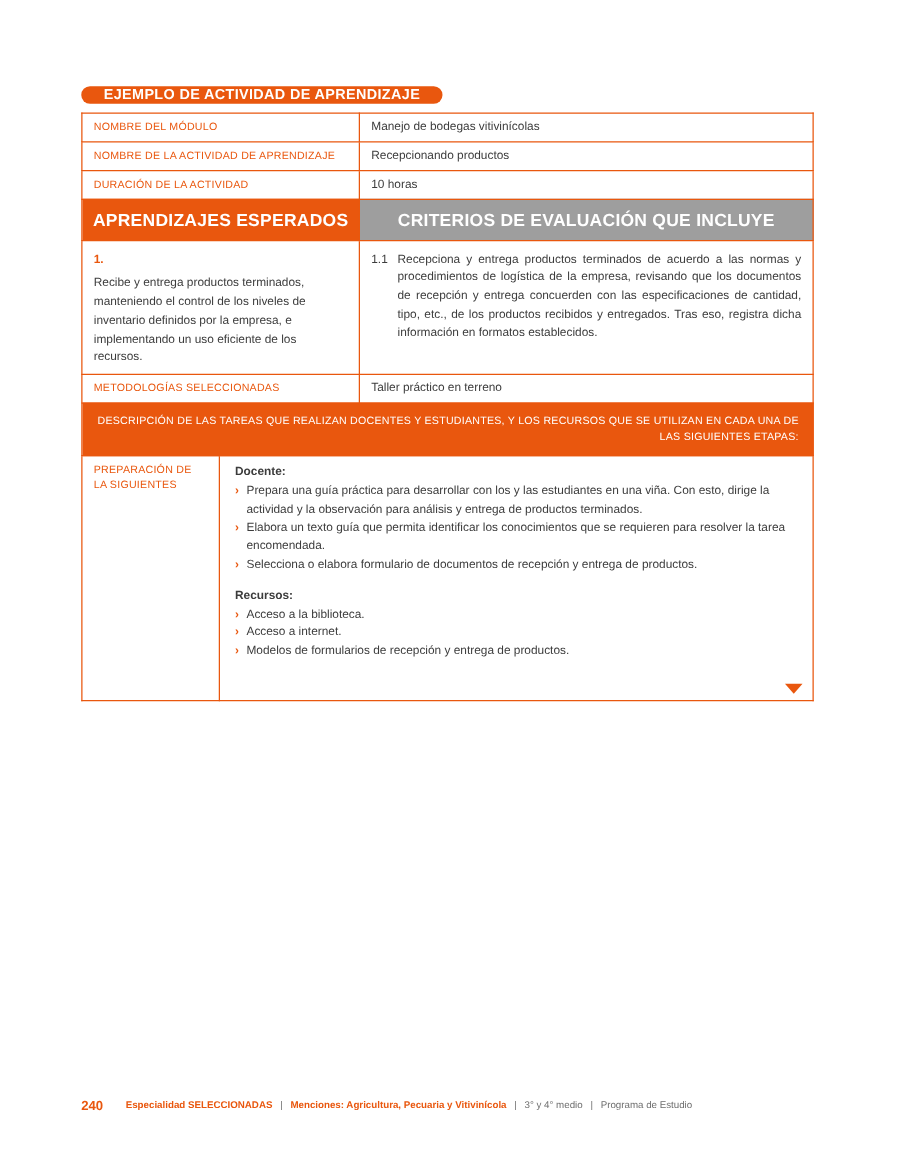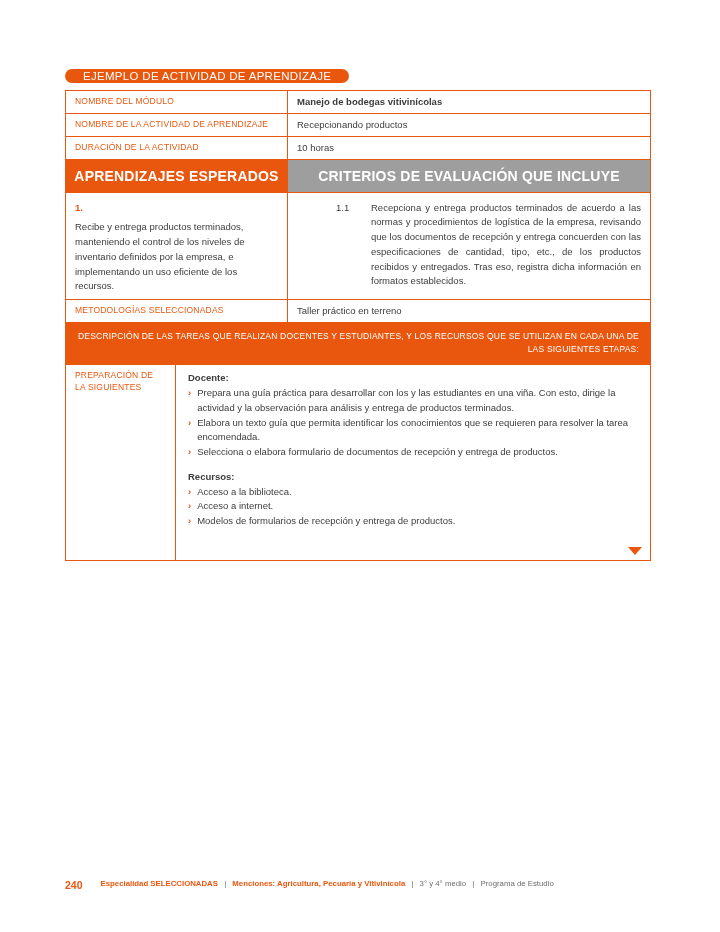--- a/index.html
+++ b/index.html
@@ -5,34 +5,34 @@
   :root{
     --orange:#E9570E;
     --gray-hdr:#9E9E9E;
     --text:#3C3C3C;
     --footer-gray:#6E6E6E;
   }
   *{box-sizing:border-box;}
   body{margin:0;background:#ffffff;font-family:"Liberation Sans",sans-serif;}
   .page{position:relative;width:720px;height:932px;background:#fff;overflow:hidden;}
   .content{position:absolute;left:65px;top:66px;width:586px;}
-  .title-badge{display:inline-block;background:var(--orange);color:#fff;font-weight:normal;
+  .title-badge{display:inline-block;background:var(--orange);color:#fff;font-weight:bold;
     font-size:11.5px;letter-spacing:.3px;padding:1px 18px;border-radius:8px;margin-bottom:7px;}
   table.main{width:100%;border-collapse:collapse;table-layout:fixed;}
   td{border:1px solid var(--orange);padding:5px 9px;vertical-align:top;}
   .label-cell{color:var(--orange);font-weight:normal;font-size:8.5px;line-height:1.4;letter-spacing:.2px;}
   .value-cell{font-size:9.5px;color:var(--text);}
-  .value-bold{font-weight:bold;}
+  .value-bold{font-weight:normal;}
   .hdr{color:#fff;font-weight:bold;font-size:14px;text-align:center;padding:8px 6px;letter-spacing:.2px;}
   .hdr-orange{background:var(--orange);}
   .hdr-gray{background:var(--gray-hdr);border-color:var(--orange);}
   .apr-cell{font-size:9.5px;color:var(--text);line-height:1.55;padding-top:8px;}
   .apr-num{display:block;color:var(--orange);font-weight:bold;margin-bottom:5px;}
   .crit-cell{font-size:9.5px;color:var(--text);line-height:1.55;padding-top:8px;}
-  .crit{display:flex;gap:19px;margin-left:39px;}
+  .crit{display:flex;gap:5px;}
   .crit-num{flex:0 0 16px;}
   .crit-text{text-align:justify;}
   .banner-cell{background:var(--orange);color:#fff;font-weight:normal;font-size:8.5px;
     line-height:1.6;padding:7px 11px;letter-spacing:.2px;text-align:right;}
   .etapa-content{position:relative;font-size:9.5px;color:var(--text);padding:7px 10px 20px 12px;}
   .sec-heading{font-weight:bold;margin:0 0 3px 0;}
   ul.items{list-style:none;margin:0 0 11px 0;padding:0;}
   ul.items li{display:flex;gap:6px;line-height:1.55;}
   .bullet{color:var(--orange);font-weight:bold;flex:0 0 auto;}
   .li-text{flex:1 1 auto;}

